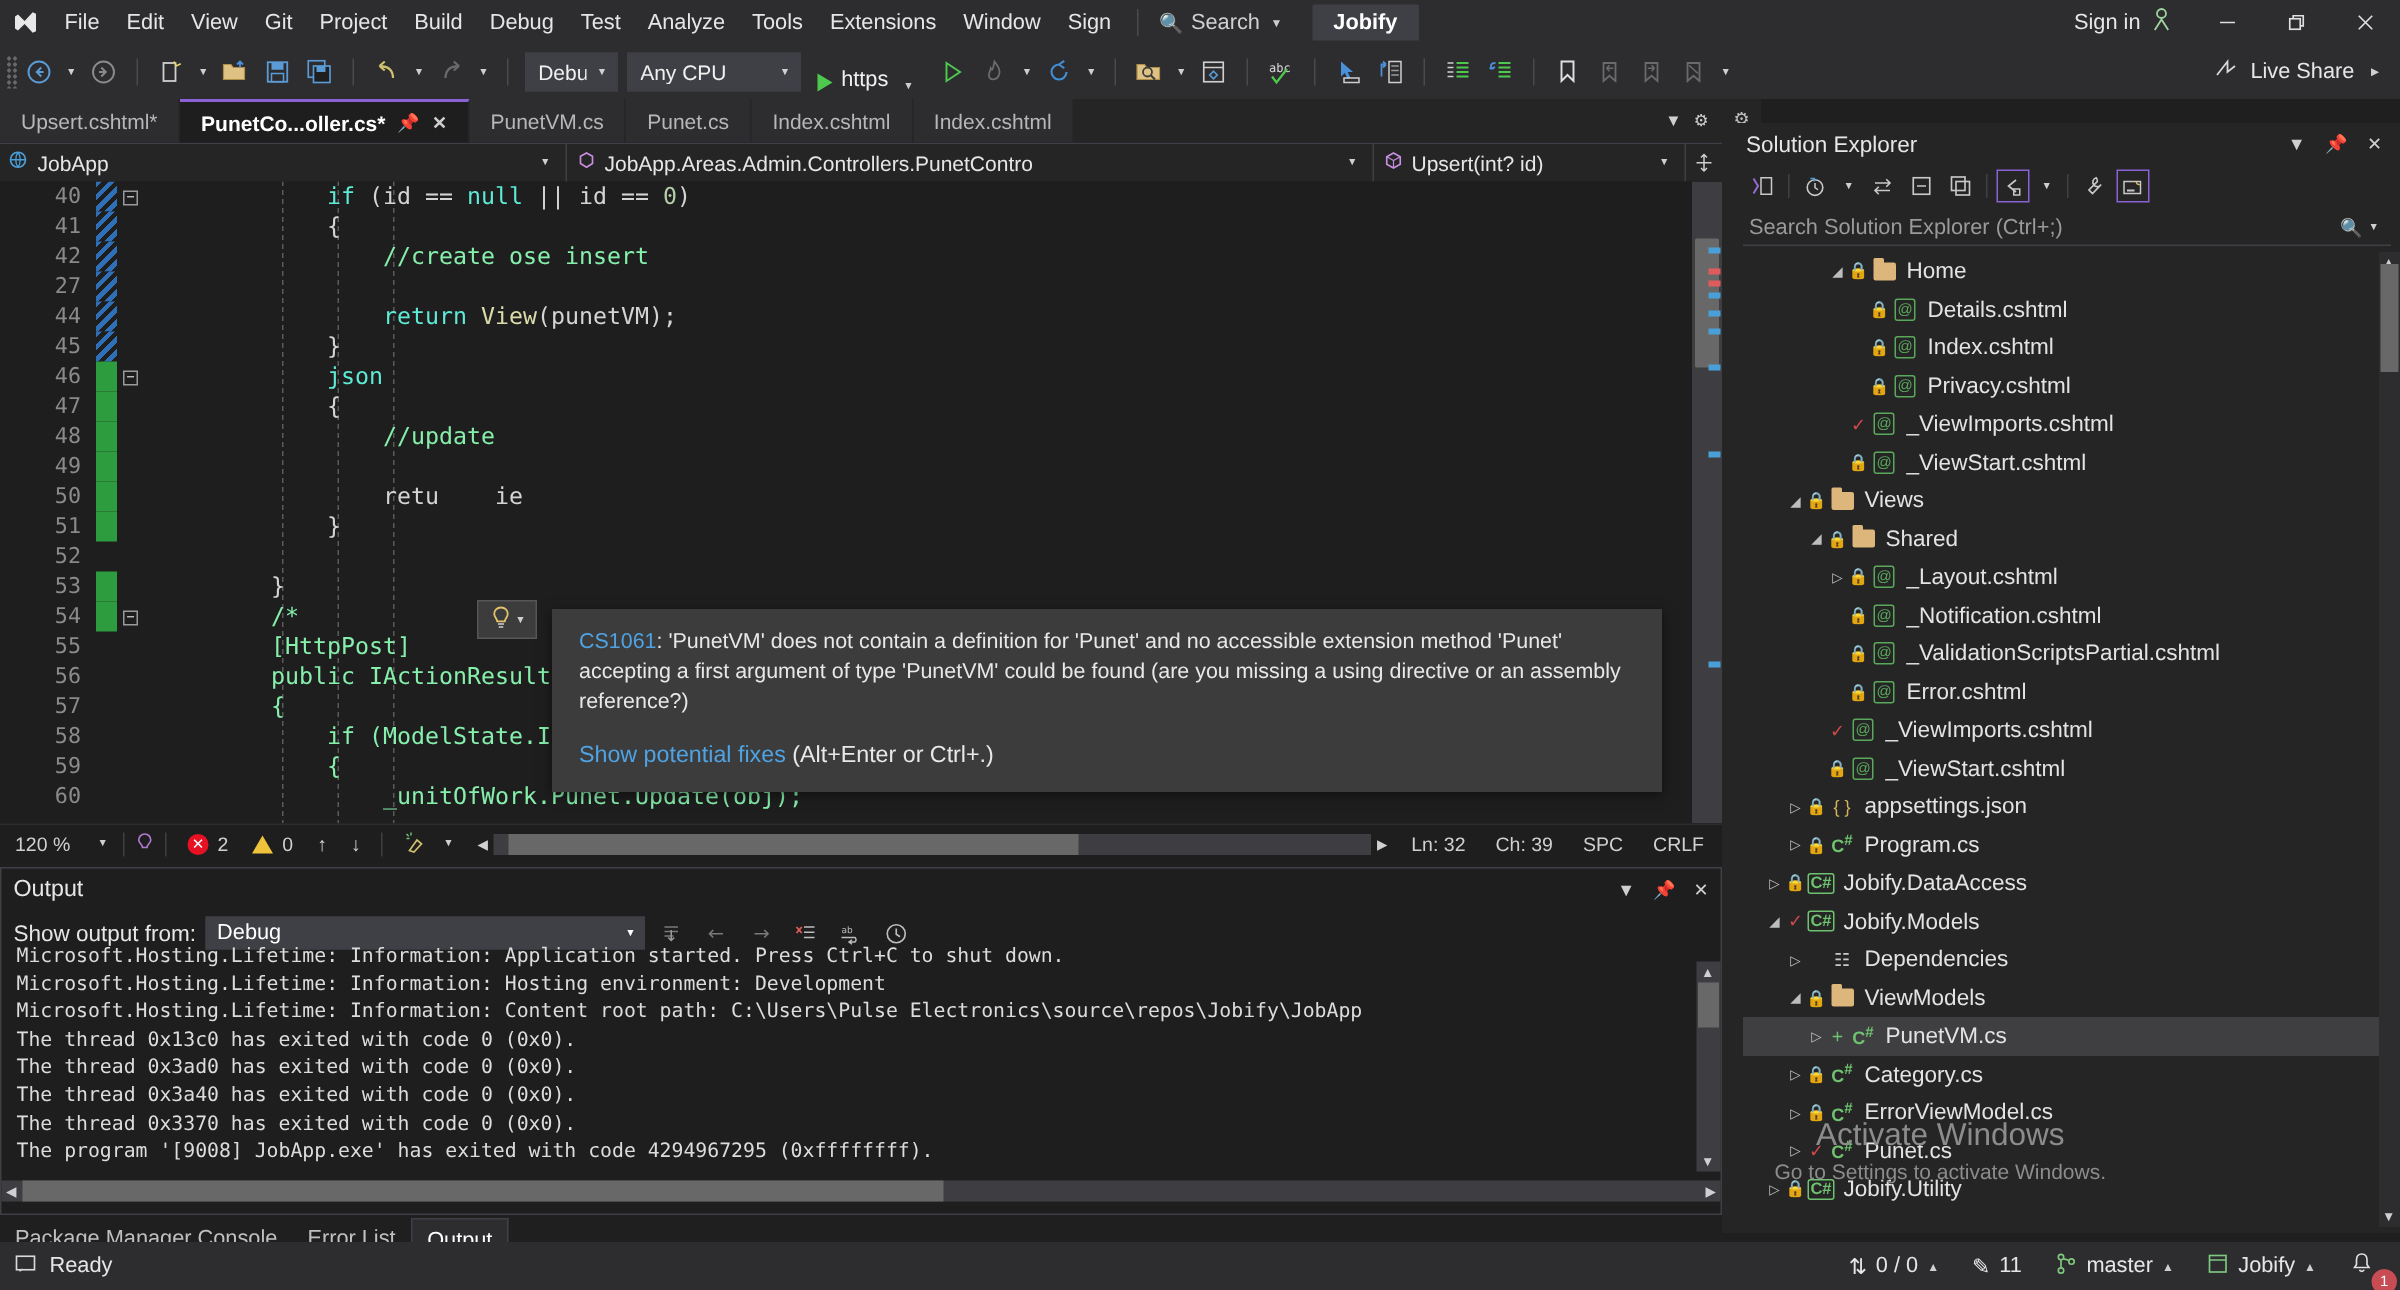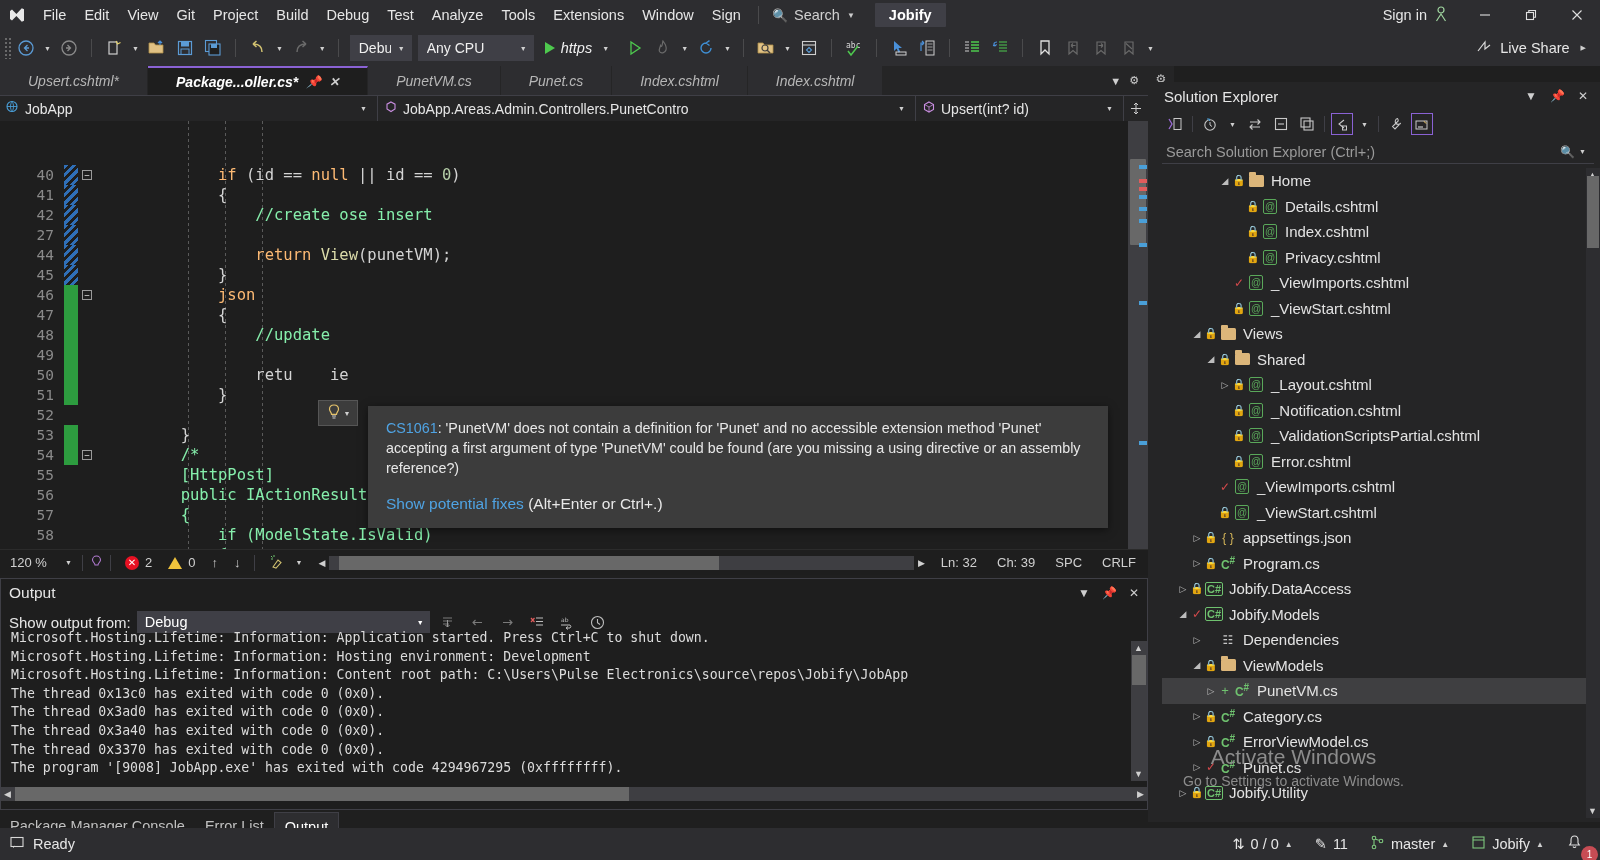--- a/index.html
+++ b/index.html
@@ -51,57 +51,57 @@
   .caret{ font-size:7px; color:#cfcfcf; padding:0 4px; }
   .combo{
     height:26px; background:#3f3f46; color:#f0f0f0; font-size:14px;
     display:flex; align-items:center; padding:0 6px 0 8px; margin:0 3px;
     border:1px solid #3f3f46;
   }
   .combo .cval{ overflow:hidden; white-space:nowrap; }
   .combo .ccaret{ margin-left:auto; font-size:7px; color:#d0d0d0; padding-left:7px;}
   .combo.debugcfg{ width:62px; }
   .combo.platform{ width:116px; }
-  .runbtn{ display:flex; align-items:center; gap:6px; padding:0 8px; height:26px; color:#f0f0f0; font-size:14.5px;font-style:italic;}
+  .runbtn{ display:flex; align-items:flex-end; gap:6px; padding:0 8px; height:26px; color:#f0f0f0; font-size:14.5px;}
   .play{ width:0;height:0;border-left:10px solid #4ec94e;border-top:6px solid transparent;border-bottom:6px solid transparent;}
   .liveshare{ margin-left:auto; display:flex; align-items:center; gap:7px; color:#e6e6e6; font-size:14.5px; padding-right:10px;}
 
   
   .editor-area{ position:absolute; left:0; top:66px; width:1148px; height:509px; background:#1e1e1e;}
   .tabstrip{ position:relative; height:29px; background:#252526; display:flex; align-items:stretch; }
   .etab{
-    display:flex; align-items:center; gap:8px; padding:0 28px; font-size:14px;
-    color:#b7b7b7; background:#2d2d30; border-right:1px solid #252526; white-space:nowrap;font-style:italic;
+    display:flex; align-items:center; gap:8px; padding:0 14px; font-size:14px;
+    color:#b7b7b7; background:#2d2d30; border-right:1px solid #252526; white-space:nowrap;
   }
   .etab.active{ background:#1e1e1e; color:#ffffff; font-weight:bold; border-top:2px solid #8a62d4; padding-top:0;}
   .etab .pin, .etab .x{ font-size:12px; color:#cfcfcf; }
   .tabstrip .tabs-overflow{ margin-left:auto; display:flex; align-items:center; gap:8px; padding:0 9px; color:#cfcfcf; font-size:11px;}
 
   .navbar{
     height:26px; background:#252526; border-top:1px solid #3f3f46; display:flex; align-items:stretch;
     font-size:14px; color:#e6e6e6;
   }
   .navcell{ display:flex; align-items:center; gap:5px; padding:0 6px; border-right:1px solid #3f3f46; overflow:hidden; white-space:nowrap;}
   .navcell .ncaret{ margin-left:auto; font-size:7px; color:#cfcfcf; padding:0 4px;}
   .nav-proj{ width:378px; }
   .nav-type{ width:538px; }
   .nav-mem{ flex:1; }
   .nav-split{ width:24px; display:flex; align-items:center; justify-content:center; }
 
   .code-wrap{ position:relative; height:calc(509px - 29px - 26px - 26px); background:#1e1e1e; overflow:hidden;}
-  .code{ position:absolute; inset:0; font-family:"DejaVu Sans Mono", monospace; font-size:15.5px; line-height:20px;margin-top:44px;}
+  .code{ position:absolute; inset:0; font-family:"DejaVu Sans Mono", monospace; font-size:15.5px; line-height:20px;}
   .crow{ display:flex; height:20px; align-items:center; }
   .lnum{ width:64px; text-align:right; padding-right:10px; color:#8a8a8a; font-size:14.5px; flex:0 0 64px;}
   .gutter-mark{ width:14px; flex:0 0 14px; height:20px; }
   .gutter-mark.blue{ background:repeating-linear-gradient(135deg,#2f6fb8 0 3px,#1e1e1e 3px 6px); }
   .gutter-mark.green{ background:#2d9c3f; }
   .fold{ width:18px; flex:0 0 18px; color:#999; font-size:11px; text-align:center; }
   .fold .bx{ display:inline-block; width:10px;height:10px; border:1px solid #9a9a9a; line-height:8px; font-size:9px; color:#ddd;}
   .ctext{ white-space:pre; color:#d4d4d4; padding-left:10px; }
-  .kw{ color:#fdba74; } .cmt{ color:#86efac; } .ty{ color:#4ec9b0; } .num{ color:#b5cea8; }
+  .kw{ color:#5eead4; } .cmt{ color:#86efac; } .ty{ color:#4ec9b0; } .num{ color:#b5cea8; }
   .mth{ color:#dcdcaa; }
   .err-squiggle{ text-decoration:underline wavy #e05c5c; text-decoration-skip-ink:none; }
   .indent-guides{ position:absolute; top:0; bottom:0; left:0; width:100%; pointer-events:none; }
   .iguide{ position:absolute; top:0; bottom:0; width:1px;
      background:repeating-linear-gradient(#5a5a5a 0 3px, transparent 3px 6px); }
 
   
   .scrollmargin{ position:absolute; right:0; top:0; bottom:0; width:20px; background:#3e3e42; }
   .sm-thumb{ position:absolute; right:2px; width:16px; background:#686868; border-radius:1px;}
   .sm-mark{ position:absolute; right:1px; width:8px; height:4px; }
@@ -462,21 +462,21 @@
       <span class="caret">▶</span>
     </div>
   </div>
 
   <div class="editor-area">
     <div class="tabstrip">
       <div class="etab">
         <span>Upsert.cshtml*</span>
       </div>
       <div class="etab active">
-        <span>Package...oller.cs*</span>
+        <span>PunetCo...oller.cs*</span>
         <span class="pin">📌</span>
         <span class="x">✕</span>
       </div>
       <div class="etab">
         <span>PunetVM.cs</span>
       </div>
       <div class="etab">
         <span>Punet.cs</span>
       </div>
       <div class="etab">

